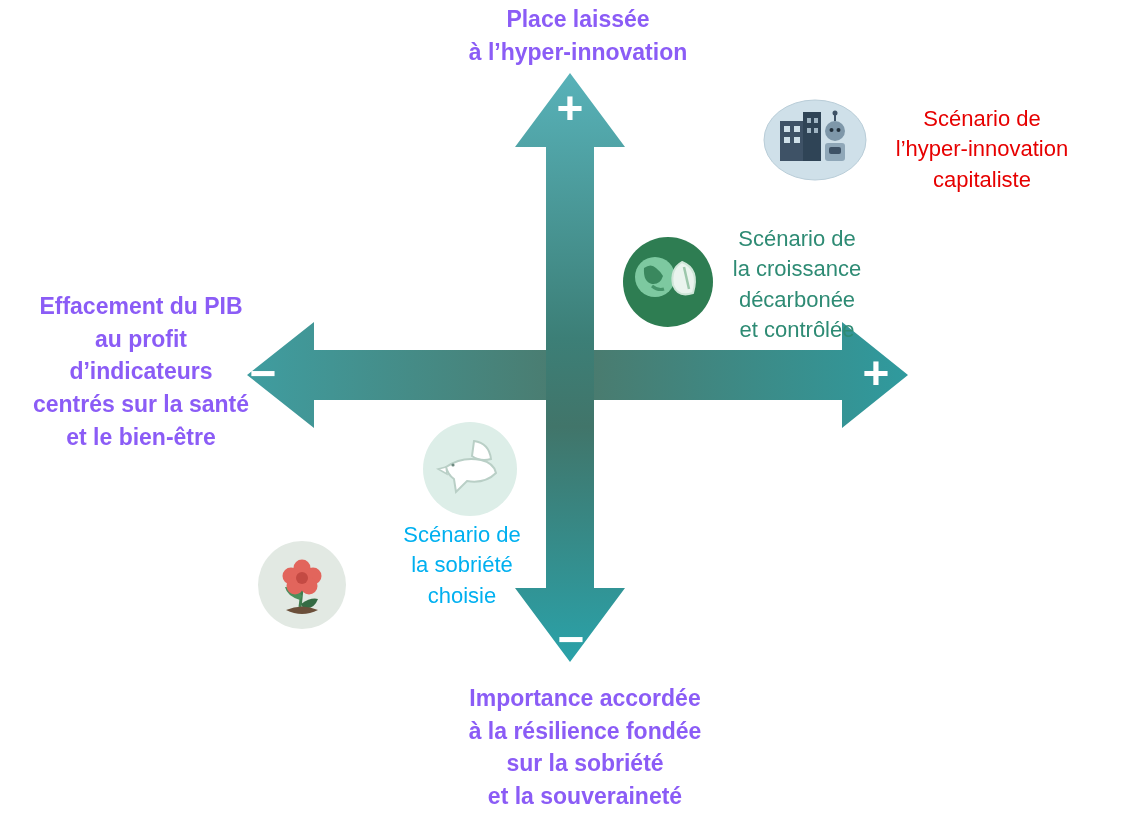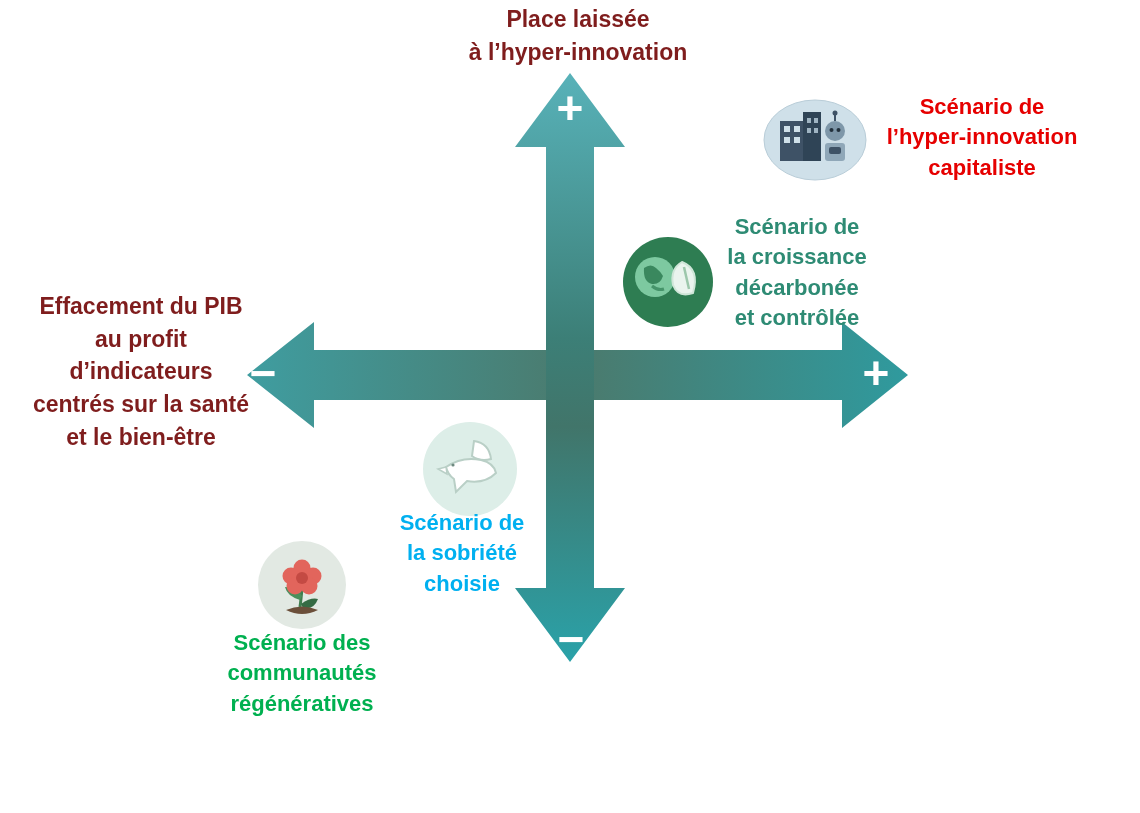--- a/index.html
+++ b/index.html
@@ -6,34 +6,35 @@
   #canvas{
     position:relative;
     width:1140px;height:813px;
     font-family:"Liberation Sans", sans-serif;
     overflow:hidden;
     background:#ffffff;
   }
   .arrows{position:absolute;left:0;top:0;}
   .axis-label{
     position:absolute;
-    color:#7f1d1d;
+    color:#8b5cf6;
     font-weight:bold;
     font-size:23px;
     line-height:1.42;
     text-align:center;
     white-space:pre-line;
   }
   .scenario-label{
     position:absolute;
-    font-weight:bold;
+    font-weight:normal;
     font-size:22px;
     line-height:1.38;
     text-align:center;
     white-space:pre-line;
+    margin-top:12px;
   }
   .scenario-red{color:#e60000;}
   .scenario-teal{color:#2e8b74;}
   .scenario-blue{color:#00b0f0;}
   .scenario-green{color:#00b050;}
   .sign{
     position:absolute;
     color:#ffffff;
     font-weight:bold;
     font-size:46px;
@@ -71,20 +72,24 @@
   <div class="sign" style="left:876px;top:375px;">+</div>
   <div class="sign" style="left:571px;top:641px;">−</div>
 
   <div class="axis-label" style="left:368px;top:3px;width:420px;">Place laissée
 à l’hyper-innovation</div>
   <div class="axis-label" style="left:0px;top:290px;width:218px;margin-left:32px;">Effacement du PIB
 au profit
 d’indicateurs
 centrés sur la santé
 et le bien-être</div>
+  <div class="axis-label" style="left:420px;top:682px;width:330px;">Importance accordée
+à la résilience fondée
+sur la sobriété
+et la souveraineté</div>
 
   <div class="icon" style="left:763px;top:98px;">
     <svg width="104" height="84" viewBox="0 0 104 84">
       <ellipse cx="52" cy="42" rx="51" ry="40" fill="#cfe0e9" stroke="#b9cdd8"></ellipse>
       <rect x="17" y="23" width="27" height="40" fill="#3e5266"></rect>
       <rect x="40" y="14" width="18" height="49" fill="#2f4456"></rect>
       <rect x="21" y="28" width="6" height="6" fill="#cfe0e9"></rect>
       <rect x="31" y="28" width="6" height="6" fill="#cfe0e9"></rect>
       <rect x="21" y="39" width="6" height="6" fill="#cfe0e9"></rect>
       <rect x="31" y="39" width="6" height="6" fill="#cfe0e9"></rect>
@@ -141,17 +146,14 @@
       <path d="M44 64 q10 -7 17 -5 q-4 11 -15 9 z" fill="#356b44"></path>
       <path d="M29 70 q16 8 32 0 q-16 -7 -32 0 z" fill="#6b4f3a"></path>
       <circle cx="45" cy="28" r="8.5" fill="#e2655c"></circle>
       <circle cx="34" cy="36" r="8.5" fill="#e2655c"></circle>
       <circle cx="56" cy="36" r="8.5" fill="#e2655c"></circle>
       <circle cx="38" cy="46" r="8.5" fill="#e2655c"></circle>
       <circle cx="52" cy="46" r="8.5" fill="#e2655c"></circle>
       <circle cx="45" cy="38" r="6" fill="#c44a43"></circle>
     </svg>
   </div>
-  <div class="scenario-label scenario-green" style="left:212px;top:628px;width:180px;">Scénario des
-communautés
-régénératives</div>
 
 </div>
 
 </body></html>

